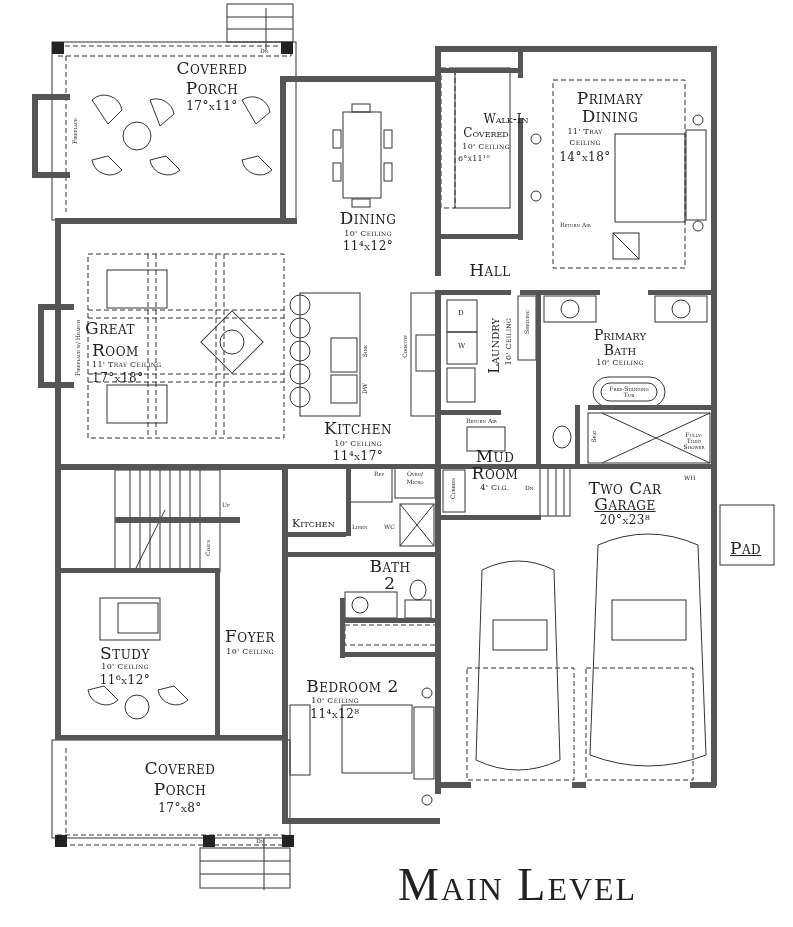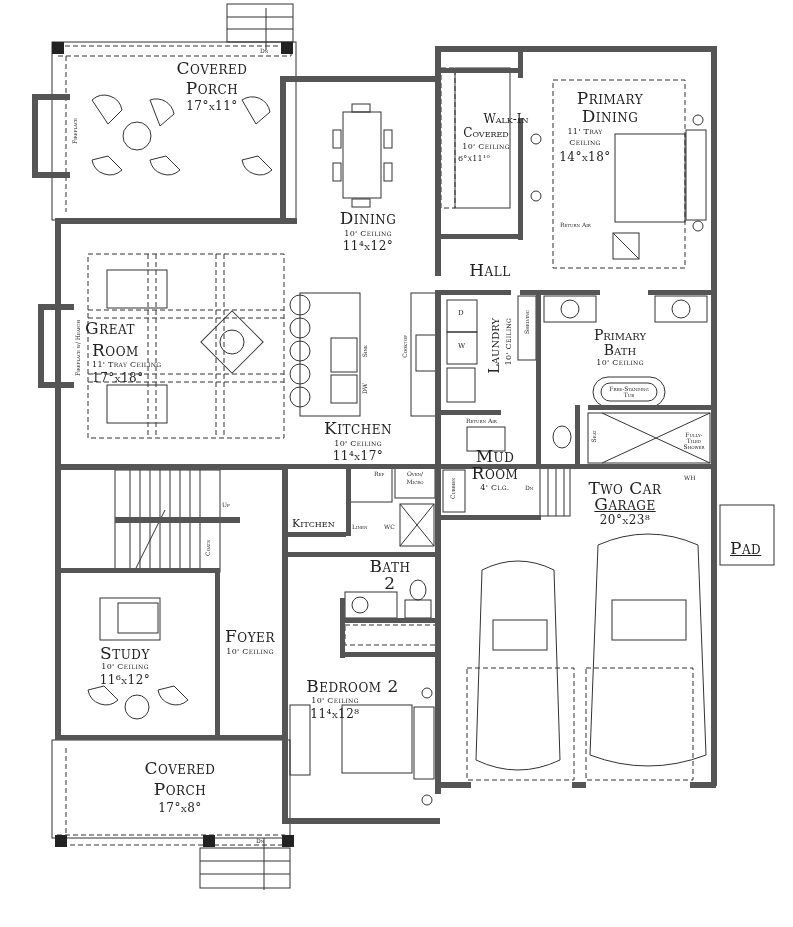--- a/index.html
+++ b/index.html
@@ -226,20 +226,21 @@
       <rect x="215" y="568" width="5" height="170"></rect>
       <rect x="55" y="735" width="230" height="5"></rect>
       <rect x="115" y="517" width="125" height="6"></rect>
 
       <rect x="441" y="782" width="30" height="6"></rect>
       <rect x="572" y="782" width="14" height="6"></rect>
       <rect x="690" y="782" width="26" height="6"></rect>
     </g>
   </svg>
 
+  <div class="title">Main Level</div>
 
   <div class="lbl room" style="left:152px;top:60px;width:120px;">Covered</div>
   <div class="lbl room" style="left:152px;top:80px;width:120px;">Porch</div>
   <div class="lbl dim" style="left:152px;top:100px;width:120px;">17°x11°</div>
   <div class="lbl tiny vert" style="left:72px;top:118px;">Fireplace</div>
 
   <div class="lbl room" style="left:318px;top:210px;width:100px;">Dining</div>
   <div class="lbl sub" style="left:318px;top:230px;width:100px;">10' Ceiling</div>
   <div class="lbl dim" style="left:318px;top:240px;width:100px;">11⁴x12°</div>
 

